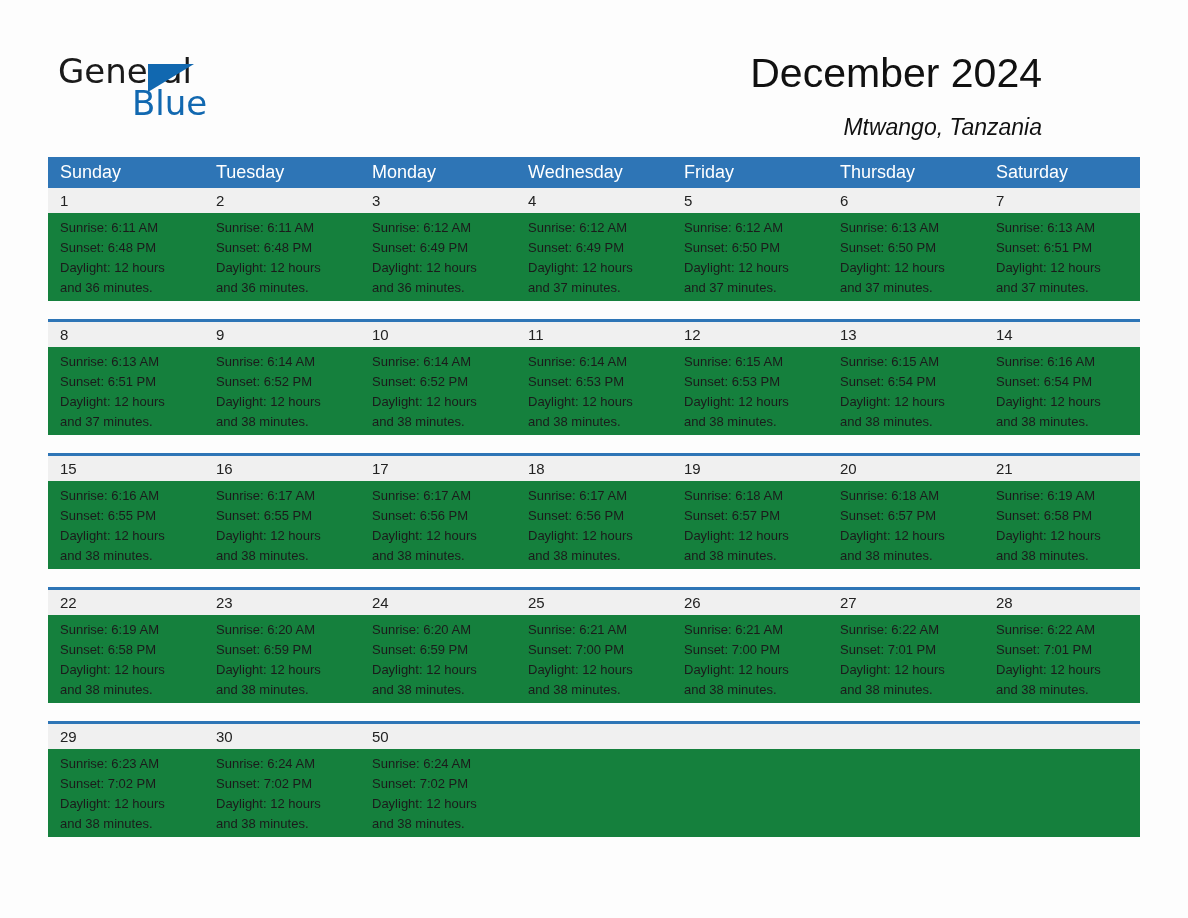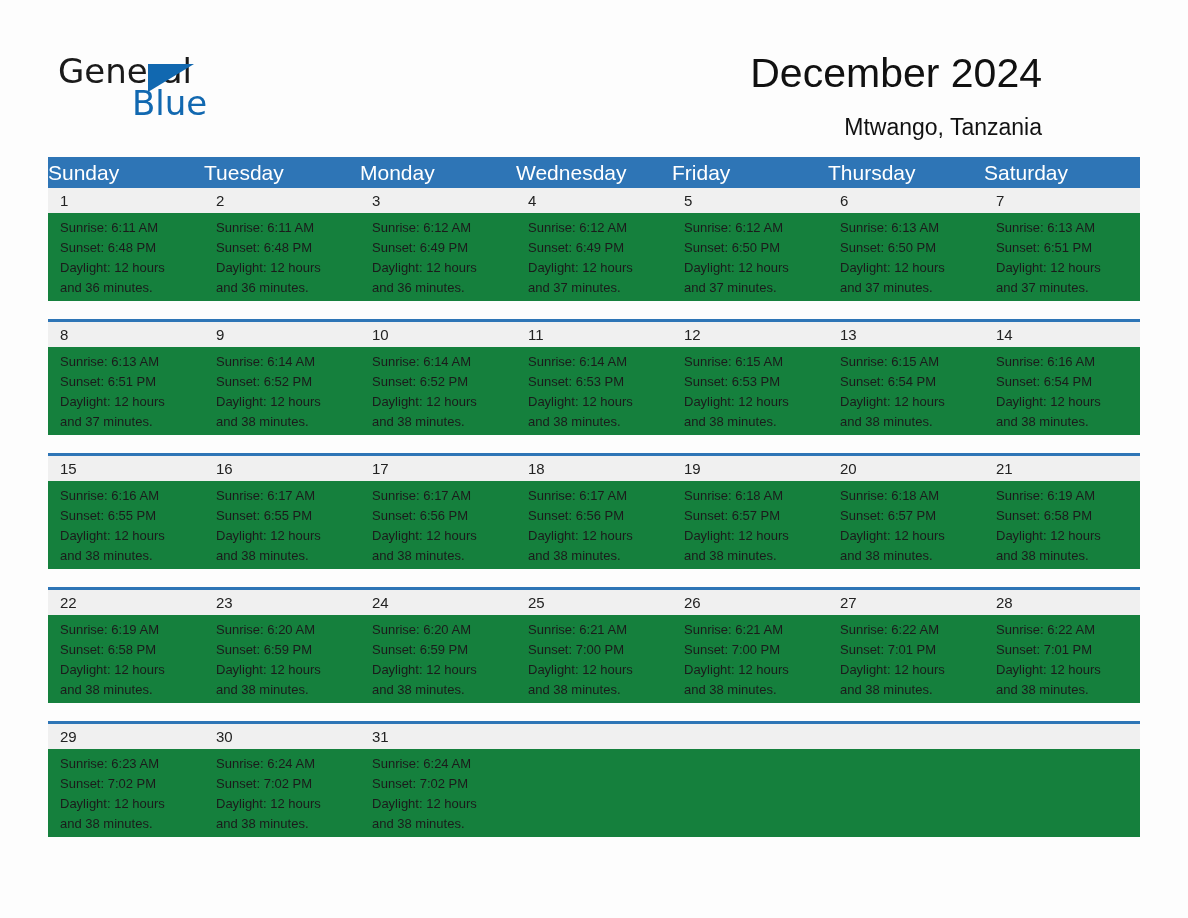--- a/index.html
+++ b/index.html
@@ -77,40 +77,42 @@
   }
   .subtitle {
     position: absolute;
     right: 50px;
     top: 114px;
     font-size: 23px;
     color: #111;
     text-align: right;
     white-space: nowrap;
     font-family: "Liberation Sans", sans-serif;
+    font-style: italic;
   }
 
   
   .calendar {
     position: absolute;
     left: 48px;
     top: 157px;
     width: 1092px;
   }
   .weekday-row {
     display: flex;
     width: 1092px;
     height: 31px;
     background: #2e75b6;
   }
   .weekday {
     width: 156px;
     box-sizing: border-box;
+    padding-left: 12px;
     color: #ffffff;
-    font-size: 21px;
+    font-size: 18px;
     line-height: 31px;
     white-space: nowrap;
     overflow: hidden;
   }
 
   .week {
     width: 1092px;
     position: relative;
     border-top: 3px solid #2e75b6;
   }
@@ -412,21 +414,21 @@
         </div>
       </div>
     </div>
 
     <div class="week-gap"></div>
 
     <div class="week">
       <div class="date-band">
         <div class="date-cell">29</div>
         <div class="date-cell">30</div>
-        <div class="date-cell">31</div>
+        <div class="date-cell">50</div>
         <div class="date-cell"></div>
         <div class="date-cell"></div>
         <div class="date-cell"></div>
         <div class="date-cell"></div>
       </div>
       <div class="detail-band">
         <div class="detail-cell">
           <div>Sunrise: 6:23 AM</div>
           <div>Sunset: 7:02 PM</div>
           <div>Daylight: 12 hours</div>

